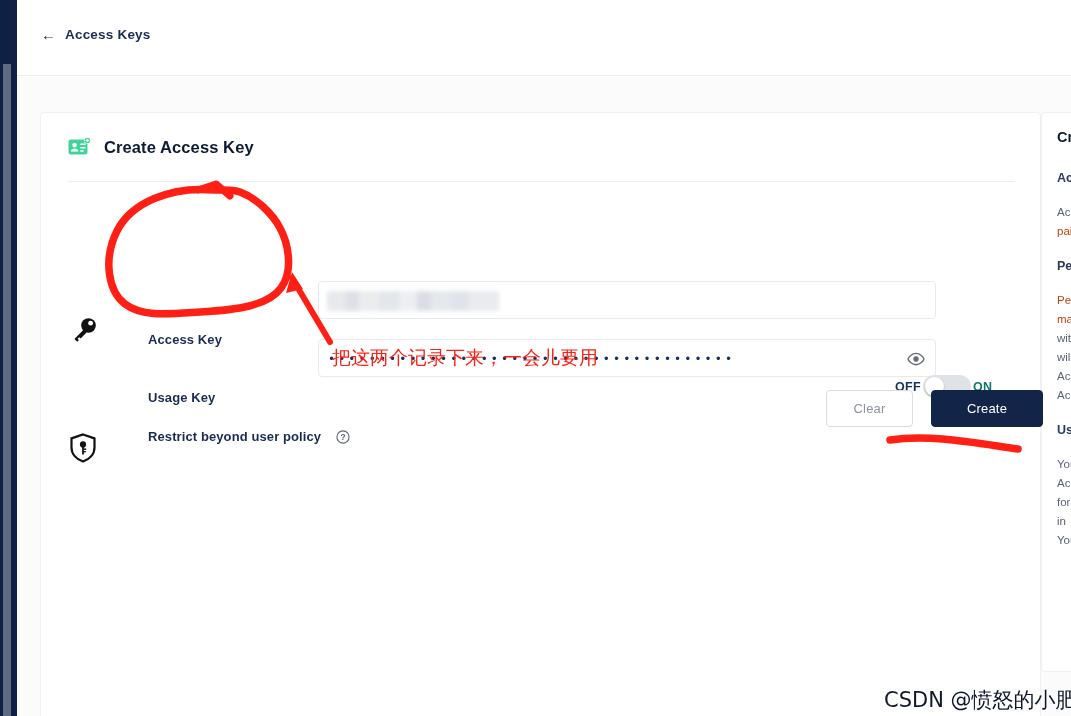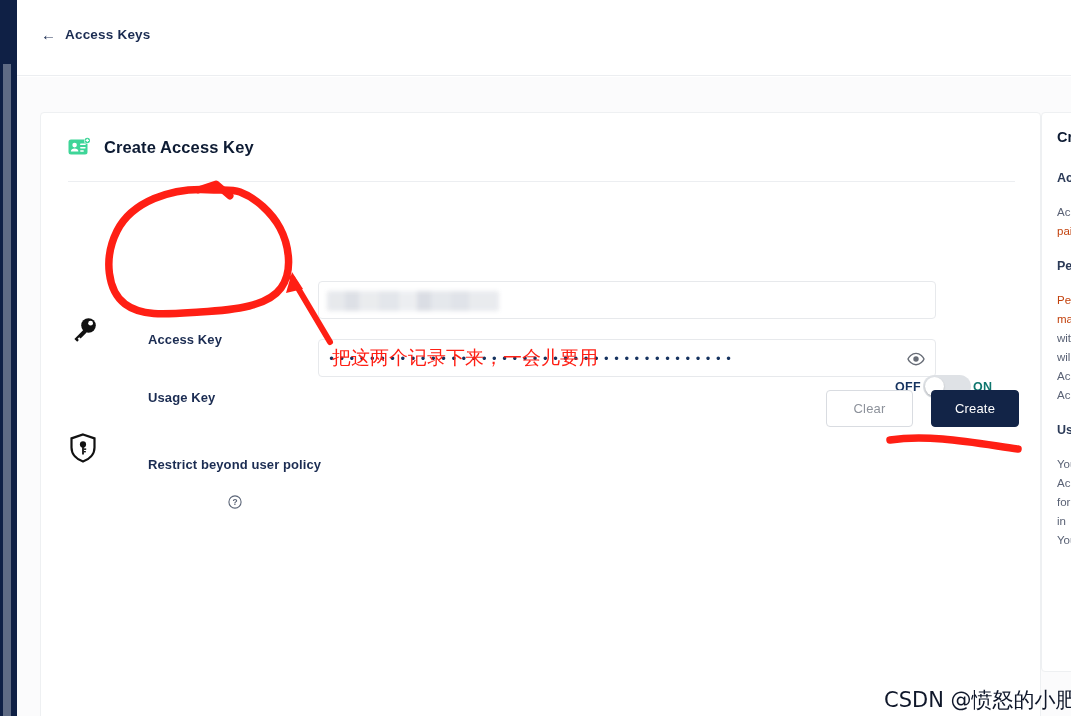--- a/index.html
+++ b/index.html
@@ -129,21 +129,21 @@
 
   .field-label {
     position: absolute;
     font-size: 13px;
     font-weight: bold;
     color: #1b2c52;
     letter-spacing: .1px;
   }
   .lbl-access { left: 107px; top: 219px; }
   .lbl-secret { left: 107px; top: 277px; }
-  .lbl-restrict { left: 107px; top: 344px; display: flex; align-items: center; gap: 23px; flex-direction: column; }
+  .lbl-restrict { left: 107px; top: 316px; display: flex; align-items: center; gap: 15px; }
 
   .help-icon { display: inline-block; vertical-align: middle; }
 
   .input-box {
     position: absolute;
     height: 38px;
     background: #ffffff;
     border: 1px solid #e7e9ec;
     border-radius: 4px;
   }
@@ -234,21 +234,21 @@
     cursor: pointer;
     letter-spacing: .2px;
   }
   .btn-clear {
     width: 87px;
     background: #ffffff;
     border: 1px solid #d9dce1;
     color: #8d929b;
   }
   .btn-create {
-    width: 88px;
+    width: 112px;
     background: #122447;
     border: 1px solid #122447;
     color: #ffffff;
   }
 
   
   .side-panel {
     position: absolute;
     left: 1041px; top: 112px;
     width: 120px;

